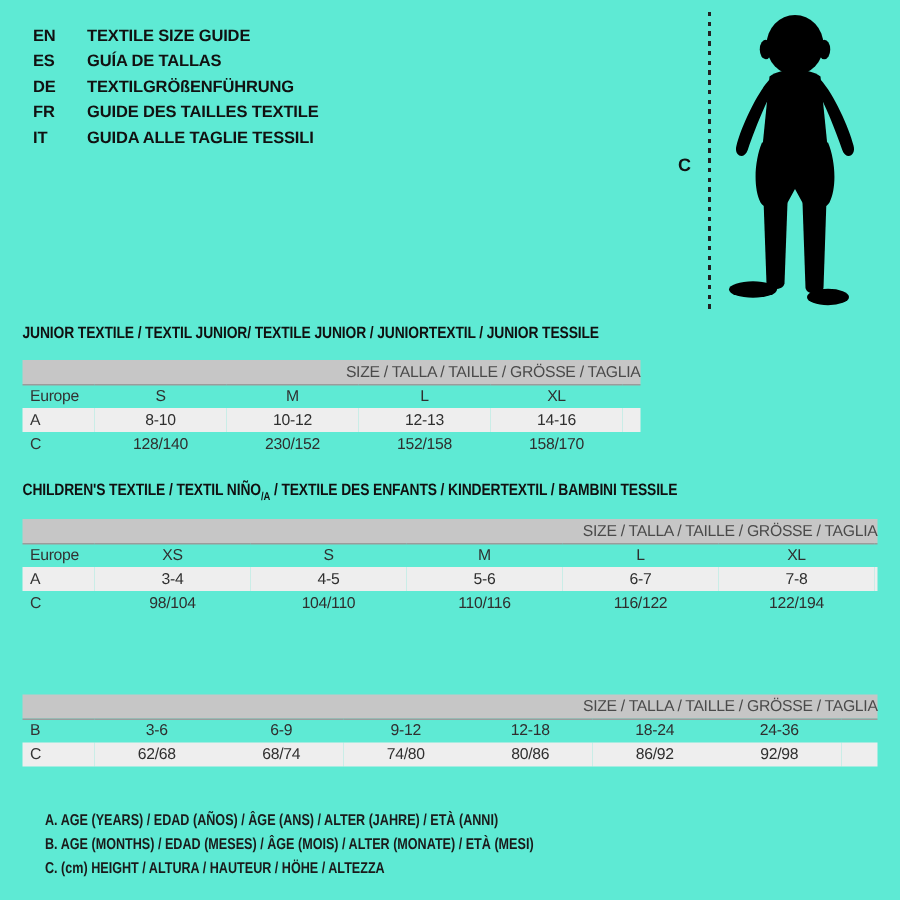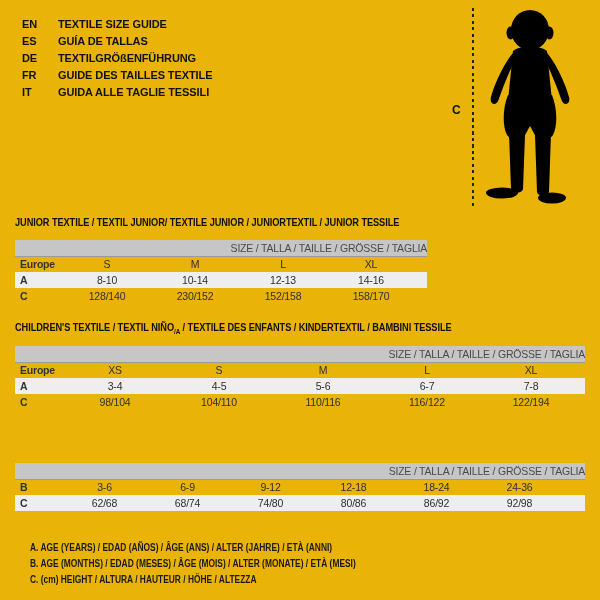--- a/index.html
+++ b/index.html
@@ -1,17 +1,17 @@
 <!DOCTYPE html>
 <html><head>
 <meta charset="utf-8">
 <style>
   html,body { margin:0; padding:0; background:#ffffff; }
   .page {
-    position:relative; width:600px; height:600px; background:#eab308;
+    position:relative; width:600px; height:600px; background:#5eead4;
     font-family:"Liberation Sans", sans-serif; color:#222; overflow:hidden;
   }
 
   
   .lang-list { position:absolute; left:22px; top:15px; }
   .lang-row { display:flex; height:17px; align-items:center;
               font-weight:bold; font-size:11px; color:#111; letter-spacing:-0.1px; }
   .lang-code { width:36px; }
 
   
@@ -32,21 +32,21 @@
                white-space:nowrap; line-height:15.5px; transform:scaleX(0.84);
                transform-origin:0 50%; letter-spacing:-0.1px; }
   .t-sub { font-size:7.5px; vertical-align:sub; }
 
   
   table.size-table { position:absolute; left:15px; border-collapse:collapse;
                table-layout:fixed; font-size:10.5px; color:#2f2f2f;
                letter-spacing:-0.2px; }
   table.size-table tr { height:16px; }
   table.size-table td { padding:0; text-align:center; vertical-align:middle; }
-  td.lbl { text-align:left !important; padding-left:5px !important; color:#333;font-weight:bold; }
+  td.lbl { text-align:left !important; padding-left:5px !important; color:#333; }
   tr.size-bar td { background:#c6c6c6; color:#4a4a4a; text-align:right;
                padding-left:6px; border-bottom:1px solid #9b9b9b; }
   tr.striped td { background:#eeeeee; }
 
   #t1 { top:240px; width:412px; }
   #t2 { top:346px; width:570px; }
   #t3 { top:463px; width:570px; }
   #t1-title { top:216px; }
   #t2-title { top:321px; }
   #t3-title { top:425px; }
@@ -119,21 +119,21 @@
       <td class="lbl">Europe</td>
       <td>S</td>
       <td>M</td>
       <td>L</td>
       <td>XL</td>
       <td></td>
     </tr>
     <tr class="striped">
       <td class="lbl">A</td>
       <td>8-10</td>
-      <td>10-14</td>
+      <td>10-12</td>
       <td>12-13</td>
       <td>14-16</td>
       <td></td>
     </tr>
     <tr>
       <td class="lbl">C</td>
       <td>128/140</td>
       <td>230/152</td>
       <td>152/158</td>
       <td>158/170</td>

